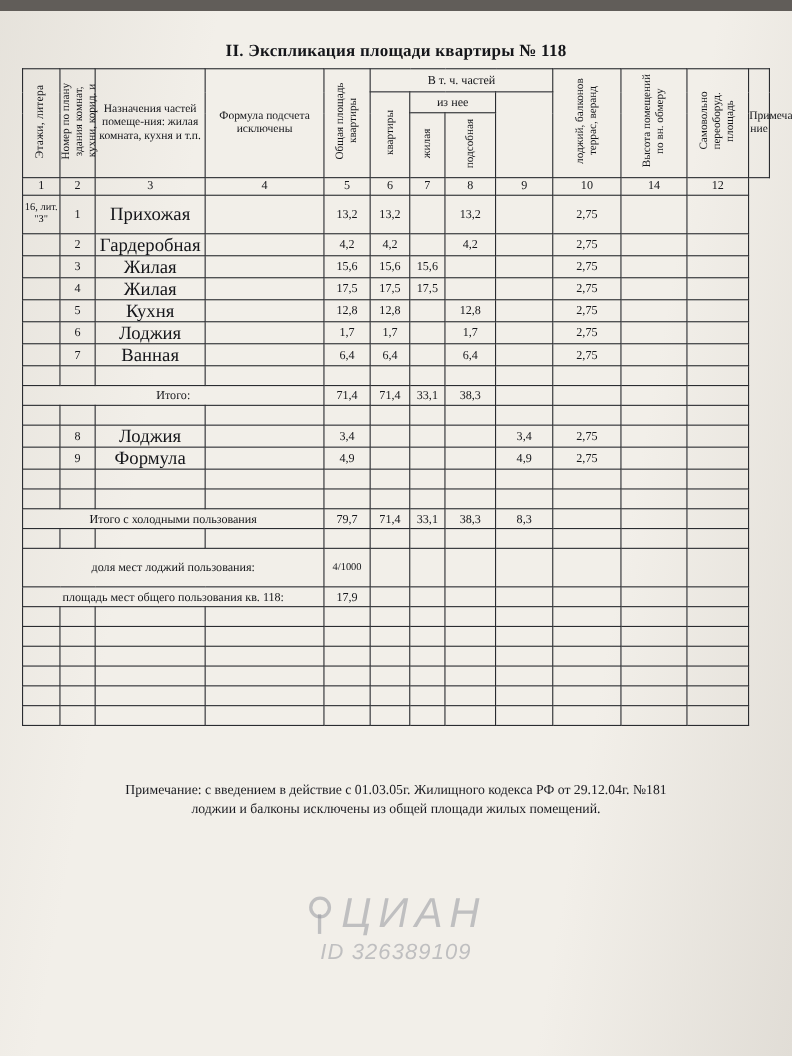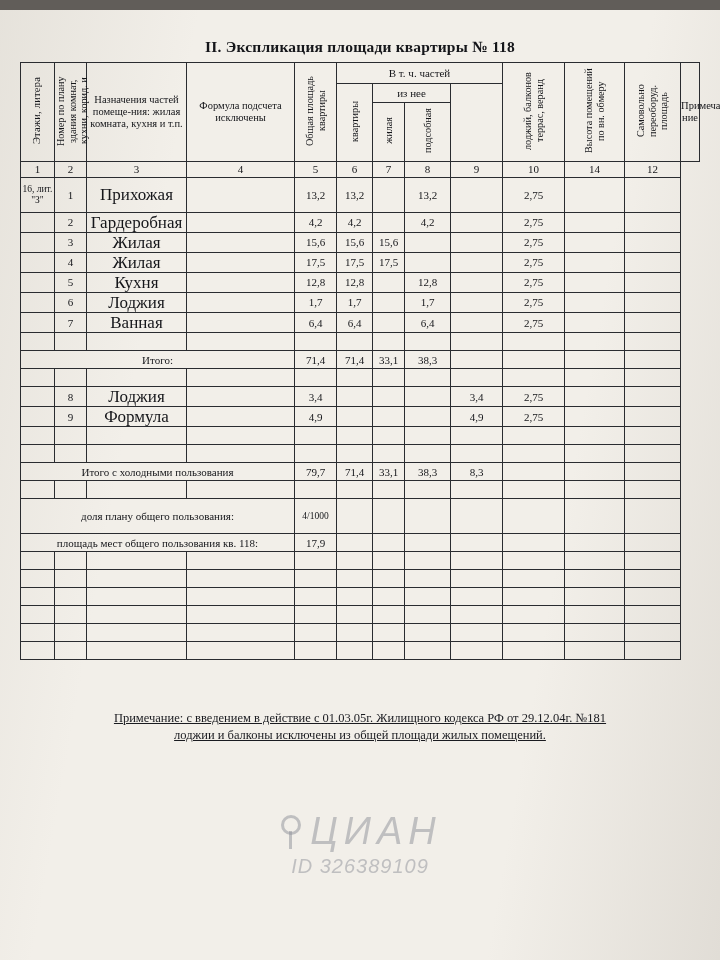--- a/index.html
+++ b/index.html
@@ -121,21 +121,20 @@
 
   #note {
     position: absolute;
     left: 60px;
     top: 700px;
     width: 600px;
     text-align: center;
     font-size: 12.5px;
     line-height: 1.35;
     color: #1a1b20;
-    text-decoration: underline;
   }
 
   
   #watermark {
     position: absolute;
     left: 0;
     top: 800px;
     width: 720px;
     text-align: center;
     color: rgba(150,152,158,0.55);
@@ -470,21 +469,21 @@
           <td></td>
           <td></td>
           <td></td>
           <td></td>
           <td></td>
           <td></td>
           <td></td>
       </tr>
 
       <tr class="tallrow">
-        <td colspan="4" class="rt">доля плану общего пользования:</td>
+        <td colspan="4" class="rt">доля мест лоджий пользования:</td>
         <td class="small">4/1000</td>
         <td></td>
         <td></td>
         <td></td>
         <td></td>
         <td></td>
         <td></td>
         <td></td>
       </tr>
 

